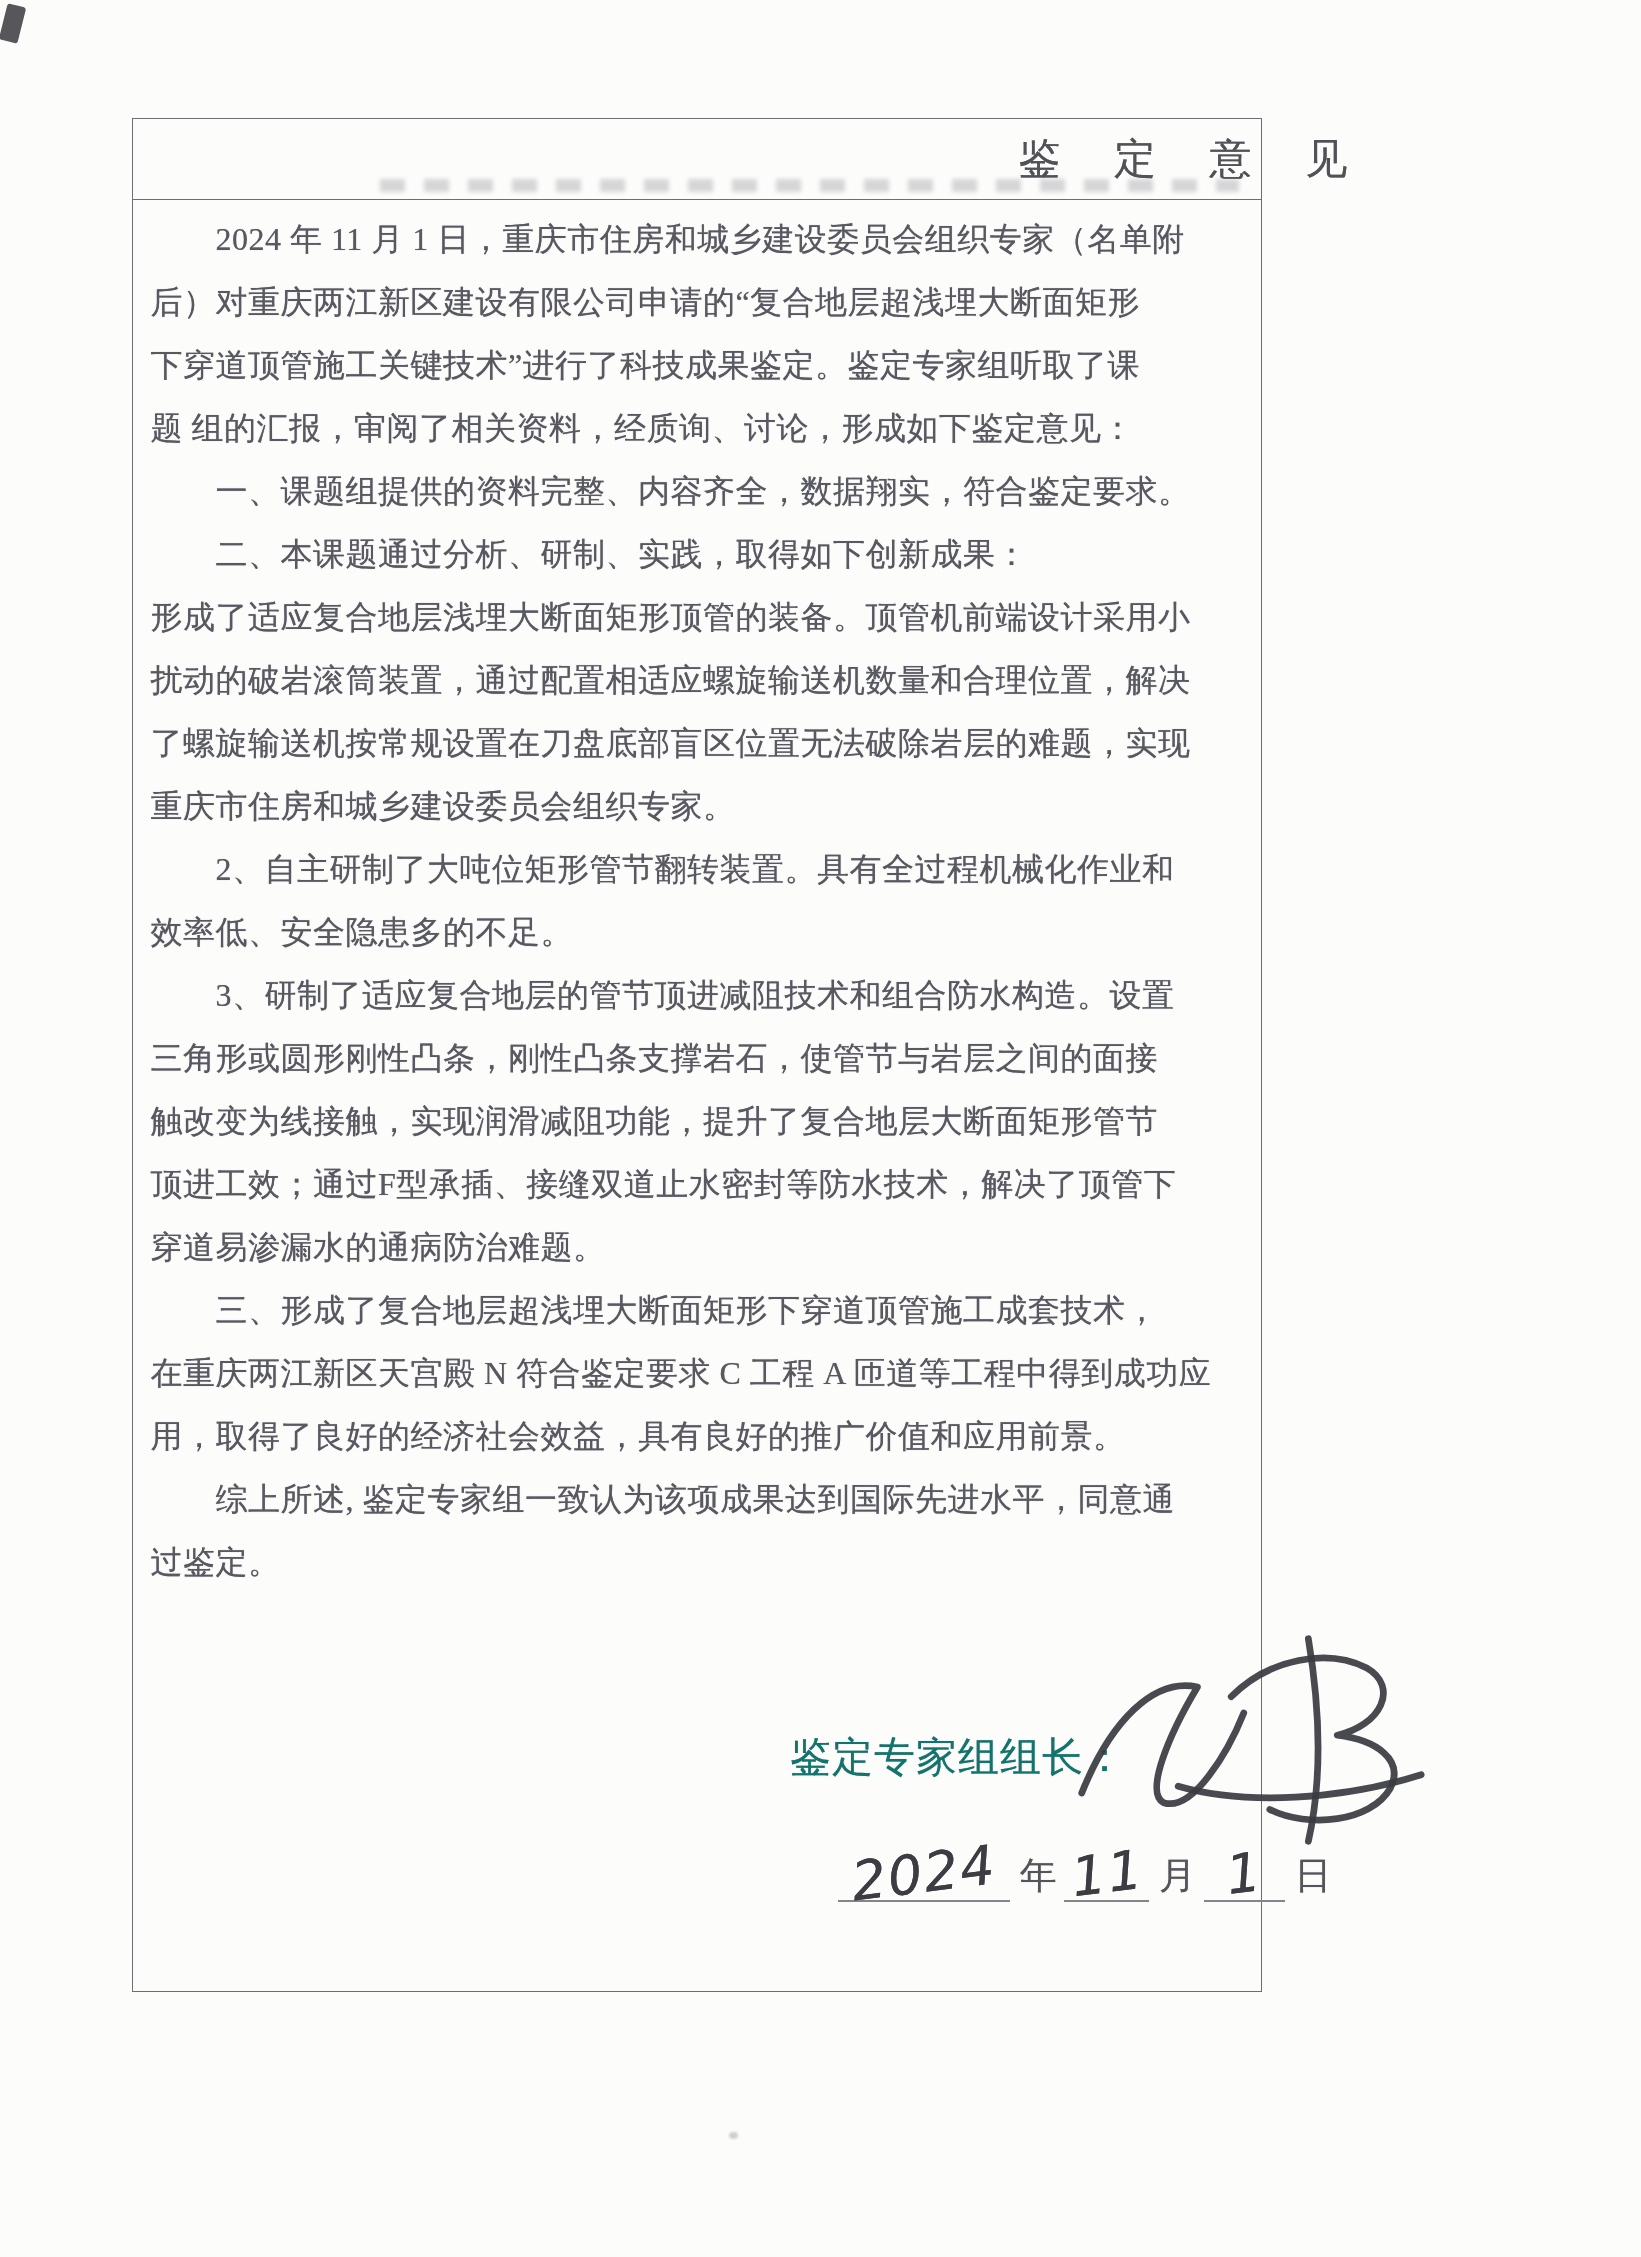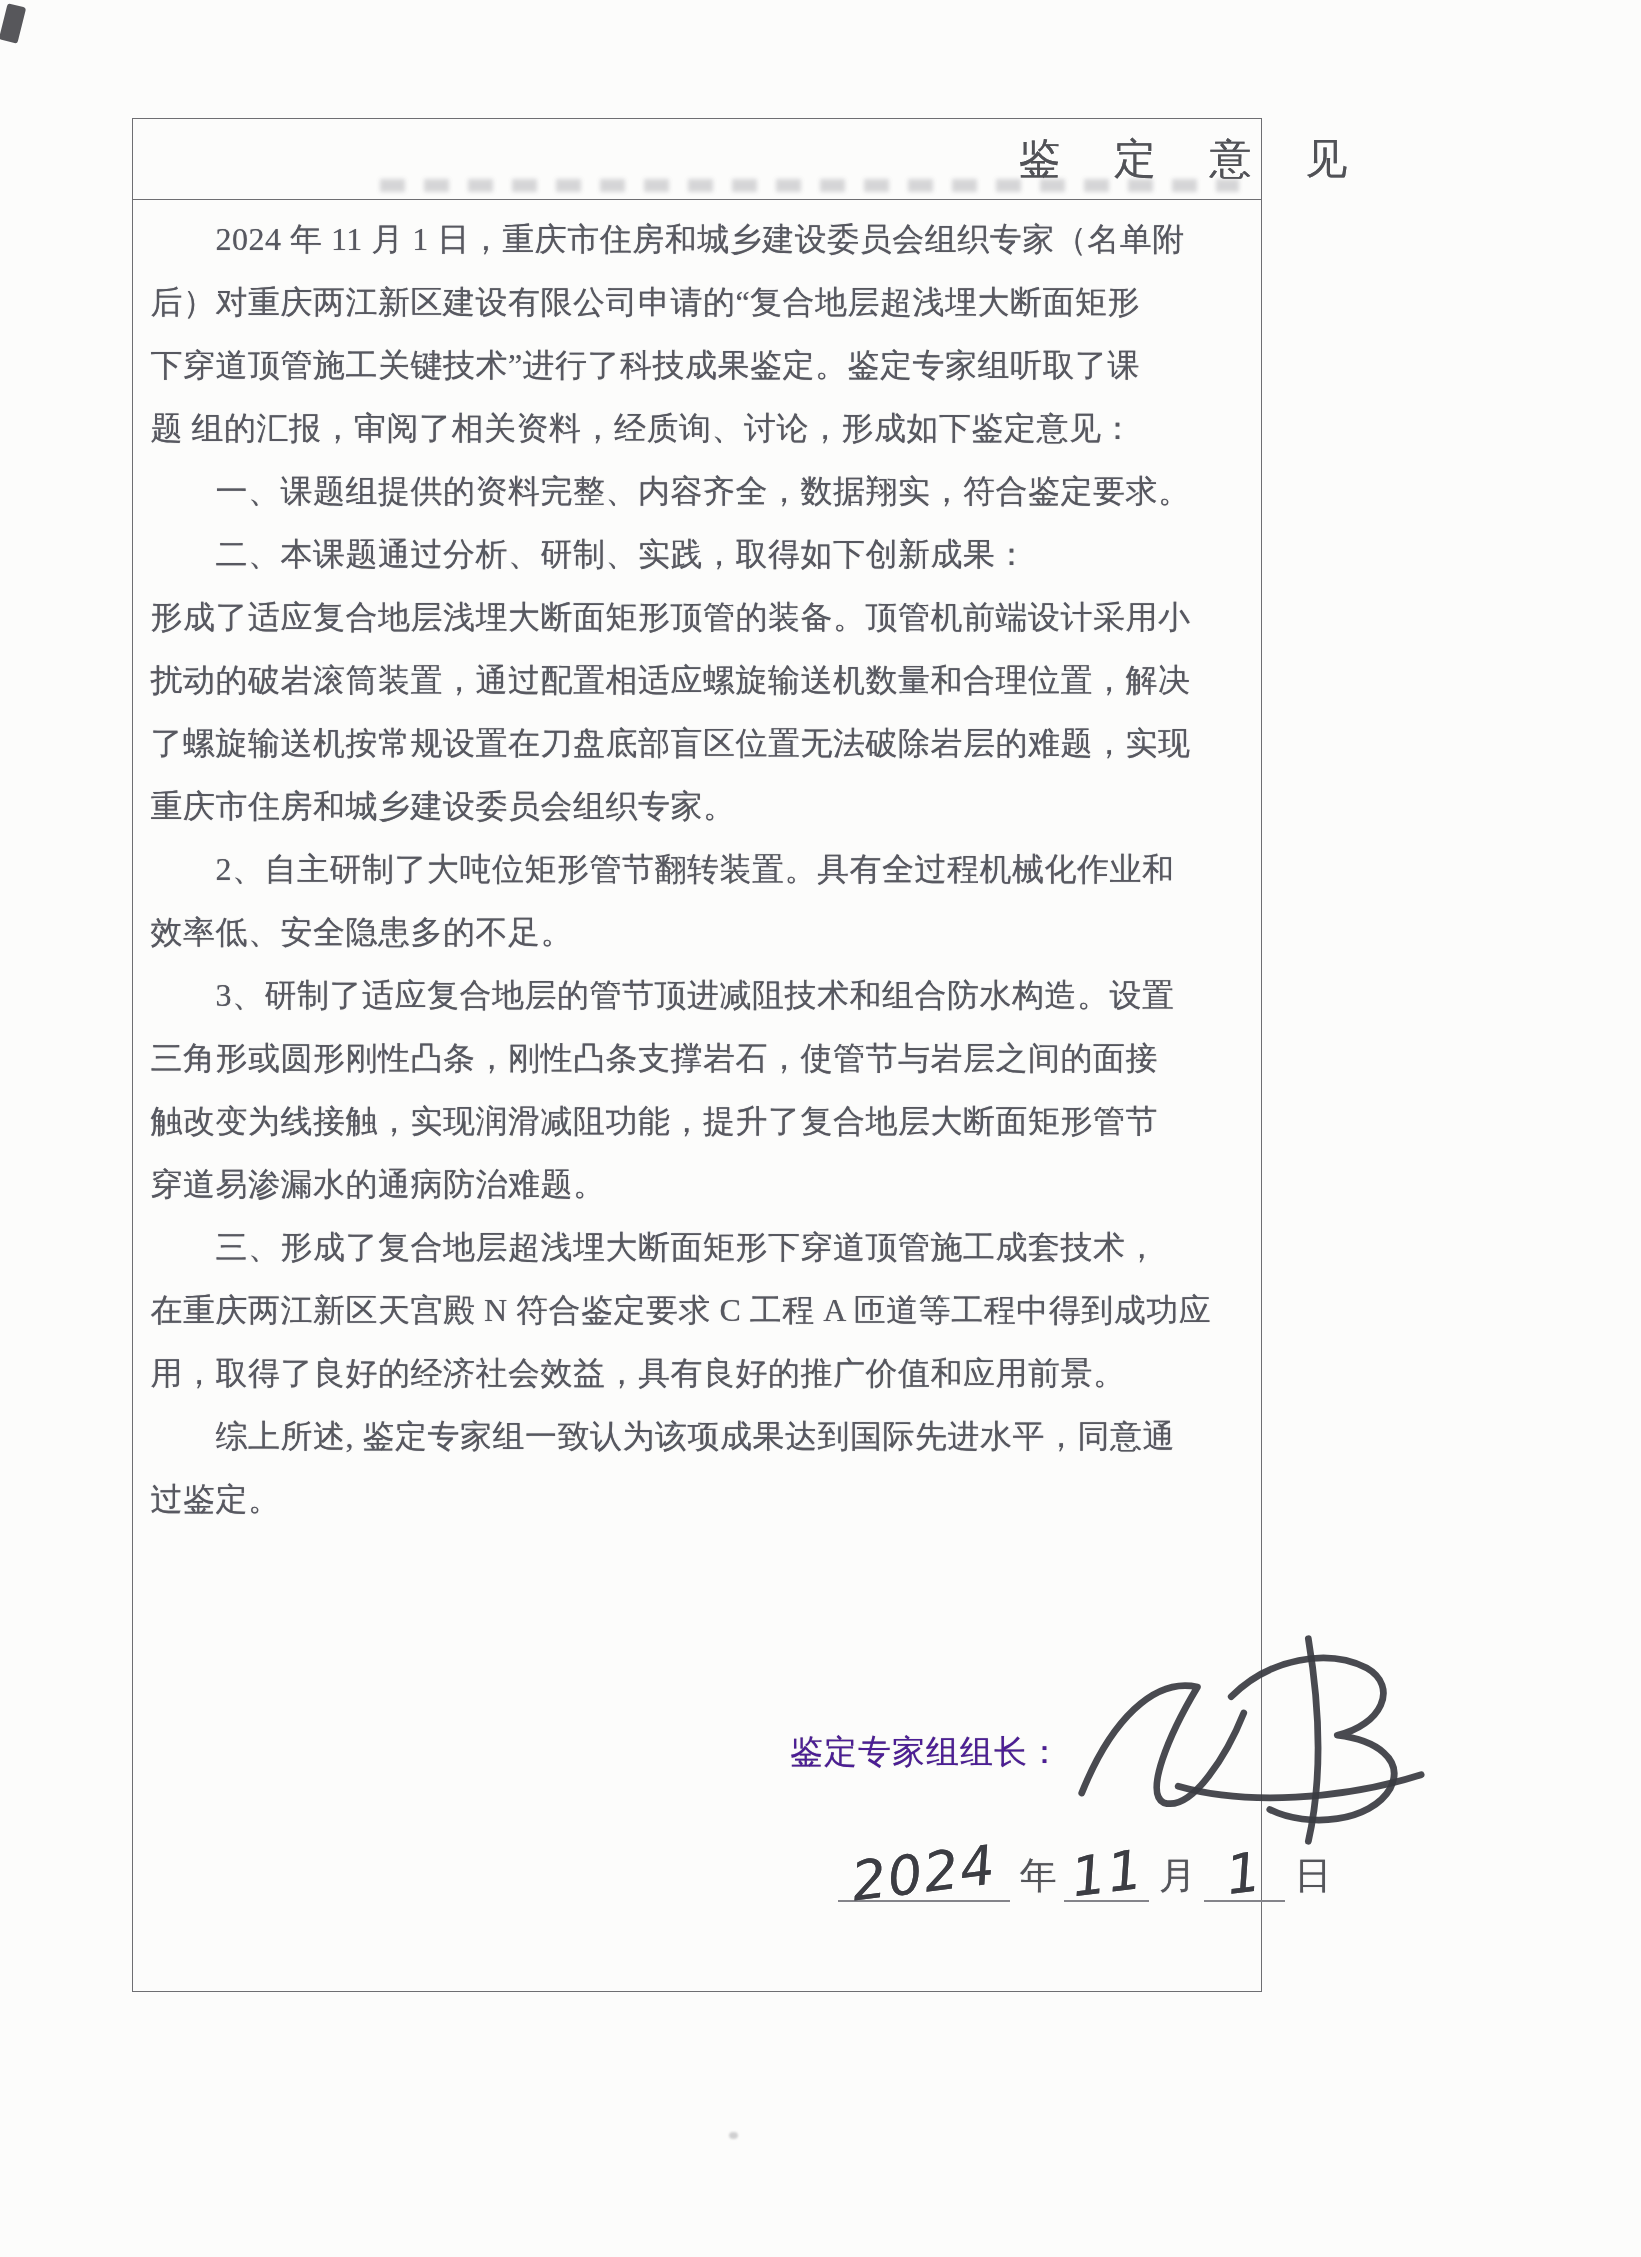--- a/index.html
+++ b/index.html
@@ -43,21 +43,21 @@
   .doc-body{
     position:absolute;left:17.4px;right:5.8px;top:89px;
   }
   .doc-line{
     height:63px;display:flex;align-items:center;
     font-size:32px;color:#575860;letter-spacing:0.5px;
     white-space:pre;text-shadow:0 0 0.7px rgba(90,90,98,.75);
   }
   .sig-label{
     position:absolute;left:790px;top:1730px;
-    font-size:33px;color:#4c1d95;letter-spacing:1px;
+    font-size:41px;color:#0f766e;letter-spacing:1px;
     text-shadow:0 0 0.7px rgba(90,90,98,.75);
     white-space:pre;
   }
   .signature-svg{
     position:absolute;left:1062px;top:1605px;width:377px;height:270px;
     z-index:5;
   }
   .signature-svg path{
     fill:none;stroke:#3a3b41;stroke-width:7;stroke-linecap:round;stroke-linejoin:round;opacity:.92;
   }
@@ -108,20 +108,21 @@
         <div class="doc-line">　　二、本课题通过分析、研制、实践，取得如下创新成果：</div>
         <div class="doc-line">形成了适应复合地层浅埋大断面矩形顶管的装备。顶管机前端设计采用小</div>
         <div class="doc-line">扰动的破岩滚筒装置，通过配置相适应螺旋输送机数量和合理位置，解决</div>
         <div class="doc-line">了螺旋输送机按常规设置在刀盘底部盲区位置无法破除岩层的难题，实现</div>
         <div class="doc-line">重庆市住房和城乡建设委员会组织专家。</div>
         <div class="doc-line">　　2、自主研制了大吨位矩形管节翻转装置。具有全过程机械化作业和</div>
         <div class="doc-line">效率低、安全隐患多的不足。</div>
         <div class="doc-line">　　3、研制了适应复合地层的管节顶进减阻技术和组合防水构造。设置</div>
         <div class="doc-line">三角形或圆形刚性凸条，刚性凸条支撑岩石，使管节与岩层之间的面接</div>
         <div class="doc-line">触改变为线接触，实现润滑减阻功能，提升了复合地层大断面矩形管节</div>
+        <div class="doc-line">顶进工效；通过F型承插、接缝双道止水密封等防水技术，解决了顶管下</div>
         <div class="doc-line">穿道易渗漏水的通病防治难题。</div>
         <div class="doc-line">　　三、形成了复合地层超浅埋大断面矩形下穿道顶管施工成套技术，</div>
         <div class="doc-line">在重庆两江新区天宫殿 N 符合鉴定要求 C 工程 A 匝道等工程中得到成功应</div>
         <div class="doc-line">用，取得了良好的经济社会效益，具有良好的推广价值和应用前景。</div>
         <div class="doc-line">　　综上所述, 鉴定专家组一致认为该项成果达到国际先进水平，同意通</div>
         <div class="doc-line">过鉴定。</div>
       </div>
 
   </div>
 

